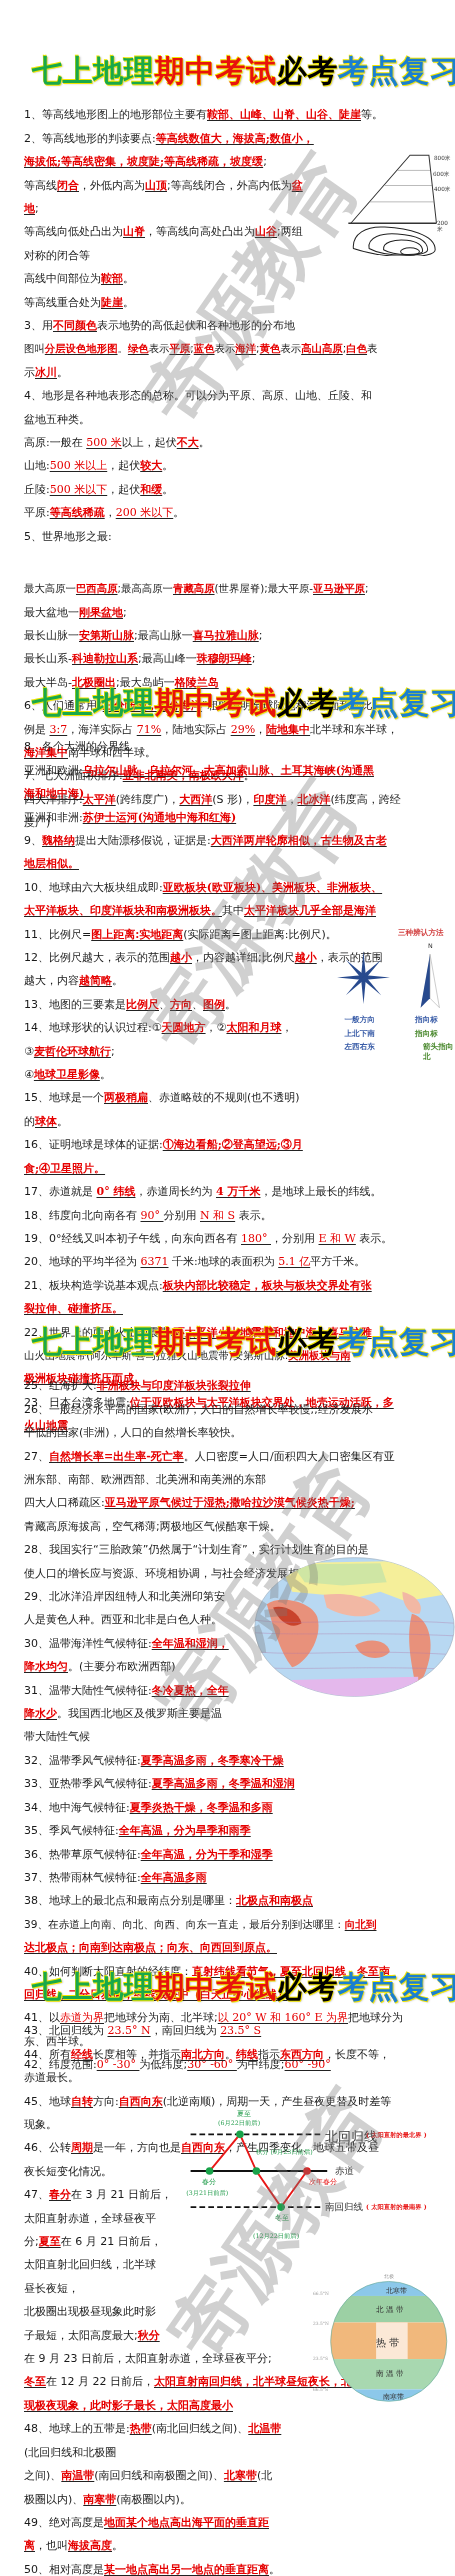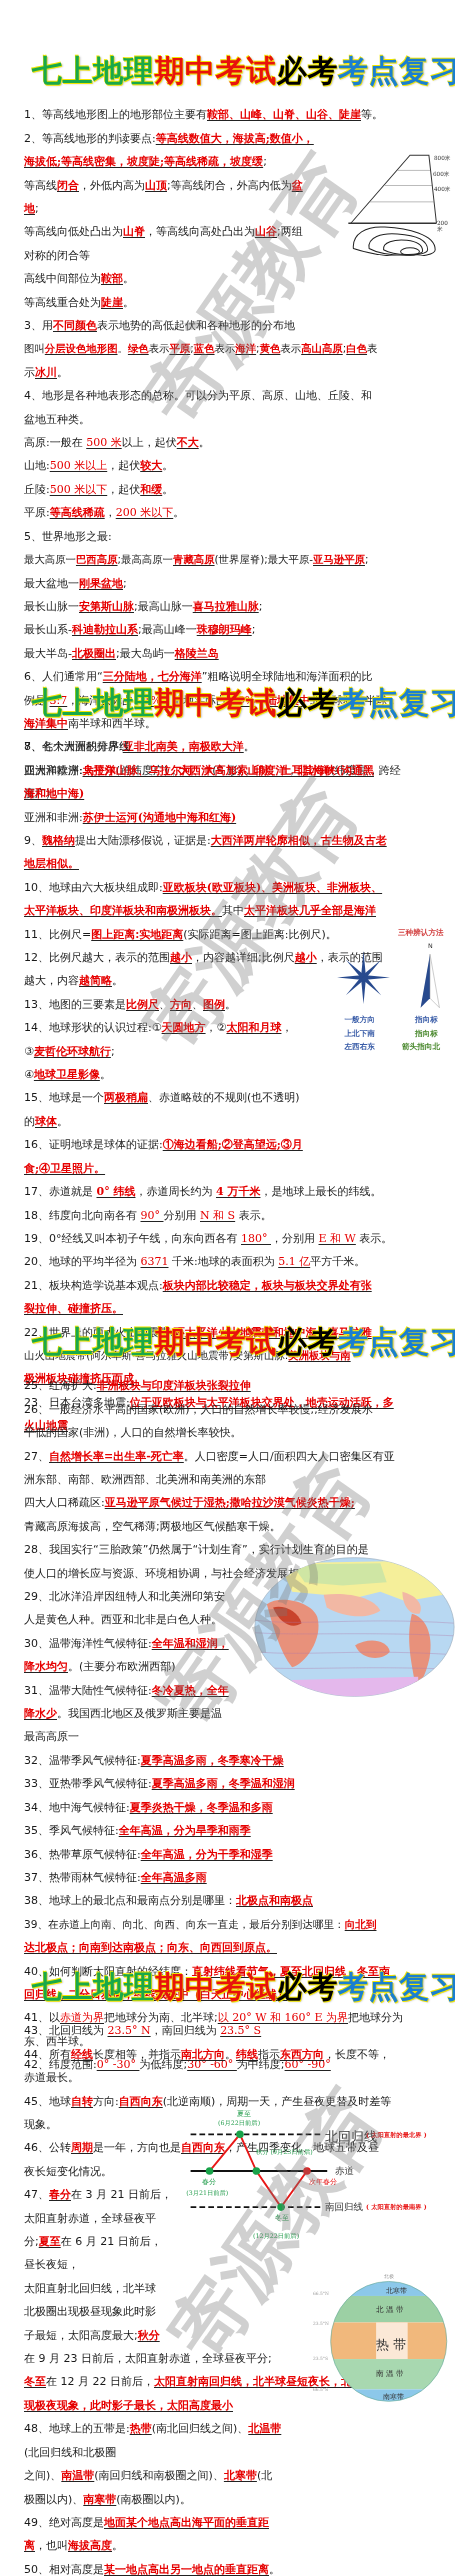--- a/index.html
+++ b/index.html
@@ -51,21 +51,21 @@
       <div class="line"><span>3、用</span><span class="hl">不同颜色</span><span>表示地势的高低起伏和各种地形的分布地</span></div>
       <div class="line" style="font-size:10.4px;"><span>图叫</span><span class="hl">分层设色地形图</span><span>。</span><span class="hl">绿色</span><span>表示</span><span class="hl">平原</span><span>;</span><span class="hl">蓝色</span><span>表示</span><span class="hl">海洋</span><span>;</span><span class="hl">黄色</span><span>表示</span><span class="hl">高山高原</span><span>;</span><span class="hl">白色</span><span>表</span></div>
       <div class="line"><span>示</span><span class="hl">冰川</span><span>。</span></div>
       <div class="line"><span>4、地形是各种地表形态的总称。可以分为平原、高原、山地、丘陵、和</span></div>
       <div class="line"><span>盆地五种类。</span></div>
       <div class="line"><span>高原:一般在 </span><span class="hln">500 米</span><span>以上，起伏</span><span class="hl">不大</span><span>。</span></div>
       <div class="line"><span>山地:</span><span class="hln">500 米以上</span><span>，起伏</span><span class="hl">较大</span><span>。</span></div>
       <div class="line"><span>丘陵:</span><span class="hln">500 米以下</span><span>，起伏</span><span class="hl">和缓</span><span>。</span></div>
       <div class="line"><span>平原:</span><span class="hl">等高线稀疏</span><span>，</span><span class="hln">200 米以下</span><span>。</span></div>
       <div class="line"><span>5、世界地形之最:</span></div>
-      <div class="line" style="font-size:10.4px;"><span>最大高原一</span><span class="hl">巴西高原</span><span>;最高高原一</span><span class="hl">青藏高原</span><span>(世界屋脊);最大平原-</span><span class="hl">亚马逊平原</span><span>;</span></div>
+      <div class="line" style="font-size:10.4px;margin-top:29px;"><span>最大高原一</span><span class="hl">巴西高原</span><span>;最高高原一</span><span class="hl">青藏高原</span><span>(世界屋脊);最大平原-</span><span class="hl">亚马逊平原</span><span>;</span></div>
       <div class="line"><span>最大盆地一</span><span class="hl">刚果盆地</span><span>;</span></div>
       <div class="line"><span>最长山脉一</span><span class="hl">安第斯山脉</span><span>;最高山脉一</span><span class="hl">喜马拉雅山脉</span><span>;</span></div>
       <div class="line"><span>最长山系-</span><span class="hl">科迪勒拉山系</span><span>;最高山峰一</span><span class="hl">珠穆朗玛峰</span><span>;</span></div>
       <div class="line"><span>最大半岛-</span><span class="hl">北极圈出</span><span>;最大岛屿一</span><span class="hl">格陵兰岛</span></div>
       <div class="line"><span>6、人们通常用“</span><span class="hl">三分陆地，七分海洋</span><span>”粗略说明全球陆地和海洋面积的比</span></div>
       <div class="line"><span>例是 </span><span class="hln">3:7</span><span>，海洋实际占 </span><span class="hln">71%</span><span>，陆地实际占 </span><span class="hln">29%</span><span>，</span><span class="hl">陆地集中</span><span>北半球和东半球，</span></div>
       <div class="line"><span class="hl">海洋集中</span><span>南半球和西半球。</span></div>
       <div class="line"><span>7、七大洲面积排序:</span><span class="hl">亚非北南美，南极欧大洋</span><span>。</span></div>
       <div class="line"><span>四大洋排序:</span><span class="hl">太平洋</span><span>(跨纬度广)，</span><span class="hl">大西洋</span><span>(S 形)，</span><span class="hl">印度洋</span><span>，</span><span class="hl">北冰洋</span><span>(纬度高，跨经</span></div>
       <div class="line"><span>度广)</span></div>
@@ -148,21 +148,21 @@
       <div style="position:absolute; left:93px; top:14px; font-size:6.3px; color:#333;">N</div>
       <svg width="32" height="63" viewBox="0 0 50 100" style="position:absolute; left:79px; top:23px;">
         <polygon points="25,5 10,90 25,75" fill="#284a8e"></polygon>
         <polygon points="25,5 40,90 25,75" fill="none" stroke="#999" stroke-width="0.8"></polygon>
       </svg>
       <div style="position:absolute; left:9.5px; top:87px; font-size:7.6px; color:#3a5da8; font-weight:bold; font-family:'DejaVu Serif',serif;">一般方向</div>
       <div style="position:absolute; left:9.5px; top:101px; font-size:7.6px; color:#3a5da8; font-weight:bold; font-family:'DejaVu Serif',serif;">上北下南</div>
       <div style="position:absolute; left:9.5px; top:114px; font-size:7.6px; color:#3a5da8; font-weight:bold; font-family:'DejaVu Serif',serif;">左西右东</div>
       <div style="position:absolute; left:80px; top:87px; font-size:7.6px; color:#3a5da8; font-weight:bold; font-family:'DejaVu Serif',serif;">指向标</div>
       <div style="position:absolute; left:80px; top:101px; font-size:7.6px; color:#4c8a30; font-weight:bold; font-family:'DejaVu Serif',serif;">指向标</div>
-      <div style="position:absolute; left:67px; top:114px; font-size:7.6px; color:#4c8a30; font-weight:bold; font-family:'DejaVu Serif',serif;">箭头指向北</div>
+      <div style="position:absolute; left:88px; top:114px; font-size:7.6px; color:#4c8a30; font-weight:bold; font-family:'DejaVu Serif',serif;">箭头指向北</div>
     </div>
 
     <div class="watermark" style="left:101px; top:240px;">寄源教育</div>
   </section>
 
   <section class="section" style="height:626px;">
     <div style="height:70px;"></div>
     <h1 class="title">
       <span class="g">七上地理</span><span class="r">期中考试</span><span class="k">必考</span><span class="b">考点复习</span>
     </h1>
@@ -176,21 +176,21 @@
       <div class="line"><span>四大人口稀疏区:</span><span class="hl">亚马逊平原气候过于湿热;撒哈拉沙漠气候炎热干燥;</span></div>
       <div class="line"><span>青藏高原海拔高，空气稀薄;两极地区气候酷寒干燥。</span></div>
       <div class="line"><span>28、我国实行“三胎政策”仍然属于“计划生育”，实行计划生育的目的是</span></div>
       <div class="line"><span>使人口的增长应与资源、环境相协调，与社会经济发展相适应。</span></div>
       <div class="line"><span>29、北冰洋沿岸因纽特人和北美洲印第安</span></div>
       <div class="line"><span>人是黄色人种。西亚和北非是白色人种。</span></div>
       <div class="line"><span>30、温带海洋性气候特征:</span><span class="hl">全年温和湿润，</span></div>
       <div class="line"><span class="hl">降水均匀</span><span>。(主要分布欧洲西部)</span></div>
       <div class="line"><span>31、温带大陆性气候特征:</span><span class="hl">冬冷夏热，全年</span></div>
       <div class="line"><span class="hl">降水少</span><span>。我国西北地区及俄罗斯主要是温</span></div>
-      <div class="line"><span>最高高原一</span></div>
+      <div class="line"><span>带大陆性气候</span></div>
       <div class="line"><span>32、温带季风气候特征:</span><span class="hl">夏季高温多雨，冬季寒冷干燥</span></div>
       <div class="line"><span>33、亚热带季风气候特征:</span><span class="hl">夏季高温多雨，冬季温和湿润</span></div>
       <div class="line"><span>34、地中海气候特征:</span><span class="hl">夏季炎热干燥，冬季温和多雨</span></div>
       <div class="line"><span>35、季风气候特征:</span><span class="hl">全年高温，分为旱季和雨季</span></div>
       <div class="line"><span>36、热带草原气候特征:</span><span class="hl">全年高温，分为干季和湿季</span></div>
       <div class="line"><span>37、热带雨林气候特征:</span><span class="hl">全年高温多雨</span></div>
       <div class="line"><span>38、地球上的最北点和最南点分别是哪里：</span><span class="hl">北极点和南极点</span></div>
       <div class="line" style="font-size:10.6px;"><span>39、在赤道上向南、向北、向西、向东一直走，最后分别到达哪里：</span><span class="hl">向北到</span></div>
       <div class="line"><span class="hl">达北极点；向南到达南极点；向东、向西回到原点。</span></div>
       <div class="line"><span>40、如何判断太阳直射的经纬度：</span><span class="hl">直射纬线看节气，夏至北回归线，冬至南</span></div>
@@ -241,22 +241,22 @@
       <div class="line"><span>43、北回归线为 </span><span class="hln">23.5°  N</span><span>，南回归线为 </span><span class="hln">23.5°  S</span></div>
       <div class="line"><span>44、所有</span><span class="hl">经线</span><span>长度相等，并指示</span><span class="hl">南北方向</span><span>。</span><span class="hl">纬线</span><span>指示</span><span class="hl">东西方向</span><span>，长度不等，</span></div>
       <div class="line"><span>赤道最长。</span></div>
       <div class="line"><span>45、地球</span><span class="hl">自转</span><span>方向:</span><span class="hl">自西向东</span><span>(北逆南顺)，周期一天，产生昼夜更替及时差等</span></div>
       <div class="line"><span>现象。</span></div>
       <div class="line"><span>46、公转</span><span class="hl">周期</span><span>是一年，方向也是</span><span class="hl">自西向东</span><span>，产生四季变化、地球五带及昼</span></div>
       <div class="line"><span>夜长短变化情况。</span></div>
       <div class="line"><span>47、</span><span class="hl">春分</span><span>在 3 月 21 日前后，</span></div>
       <div class="line"><span>太阳直射赤道，全球昼夜平</span></div>
       <div class="line"><span>分;</span><span class="hl">夏至</span><span>在 6 月 21 日前后，</span></div>
+      <div class="line"><span>太阳直射北回归线，北半球</span></div>
       <div class="line"><span>昼长夜短，</span></div>
-      <div class="line"><span>太阳直射北回归线，北半球</span></div>
       <div class="line"><span>北极圈出现极昼现象此时影</span></div>
       <div class="line"><span>子最短，太阳高度最大;</span><span class="hl">秋分</span></div>
       <div class="line"><span>在 9 月 23 日前后，太阳直射赤道，全球昼夜平分;</span></div>
       <div class="line"><span class="hl">冬至</span><span>在  12 月  22 日前后，</span><span class="hl">太阳直射南回归线，北半球昼短夜长，北极圈出</span></div>
       <div class="line"><span class="hl">现极夜现象，此时影子最长，太阳高度最小</span></div>
       <div class="line"><span>48、地球上的五带是:</span><span class="hl">热带</span><span>(南北回归线之间)、</span><span class="hl">北温带</span></div>
       <div class="line"><span>(北回归线和北极圈</span></div>
       <div class="line"><span>之间)、</span><span class="hl">南温带</span><span>(南回归线和南极圈之间)、</span><span class="hl">北寒带</span><span>(北</span></div>
       <div class="line"><span>极圈以内)、</span><span class="hl">南寒带</span><span>(南极圈以内)。</span></div>
       <div class="line"><span>49、绝对高度是</span><span class="hl">地面某个地点高出海平面的垂直距</span></div>
@@ -305,21 +305,21 @@
           <rect x="0" y="78" width="225" height="58" fill="#f1b87c"></rect>
           <rect x="100" y="78" width="50" height="58" fill="#fbe8d6"></rect>
           <rect x="0" y="136" width="225" height="48" fill="#a8d8b0"></rect>
           <rect x="0" y="184" width="225" height="26" fill="#8cc8ea"></rect>
         </g>
         <ellipse cx="120" cy="108" rx="92" ry="95" fill="none" stroke="#6a9" stroke-width="1"></ellipse>
       </svg>
       <span class="fig-label" style="left:71px; top:0px; color:#999; font-size:5px;">北极</span>
       <span class="fig-label" style="left:73px; top:12.6px; font-size:7px;">北寒带</span>
       <span class="fig-label" style="left:63px; top:32px; font-size:7.6px;text-align:right;">北 温 带</span>
-      <span class="fig-label" style="left:63px; top:63px; font-size:13px;">热    带</span>
+      <span class="fig-label" style="left:63px; top:63px; font-size:10px;">热    带</span>
       <span class="fig-label" style="left:63px; top:96px; font-size:7.6px;">南 温 带</span>
       <span class="fig-label" style="left:70px; top:119px; font-size:7px;">南寒带</span>
       <span class="fig-label" style="left:0px; top:17.7px; color:#999; font-size:4.4px;">66.5°N</span>
       <span class="fig-label" style="left:0px; top:48px; color:#999; font-size:4.4px;">23.5°N</span>
       <span class="fig-label" style="left:0px; top:83px; color:#999; font-size:4.4px;">23.5°S</span>
       <span class="fig-label" style="left:0px; top:114px; color:#999; font-size:4.4px;">66.5°S</span>
     </div>
 
     <div class="watermark" style="left:126px; top:297px;">寄源教育</div>
   </section>

